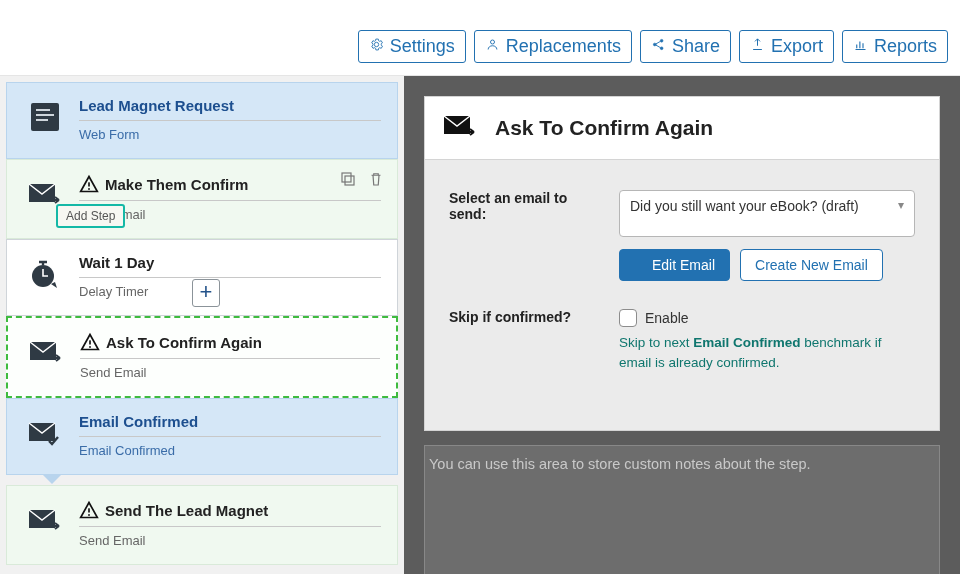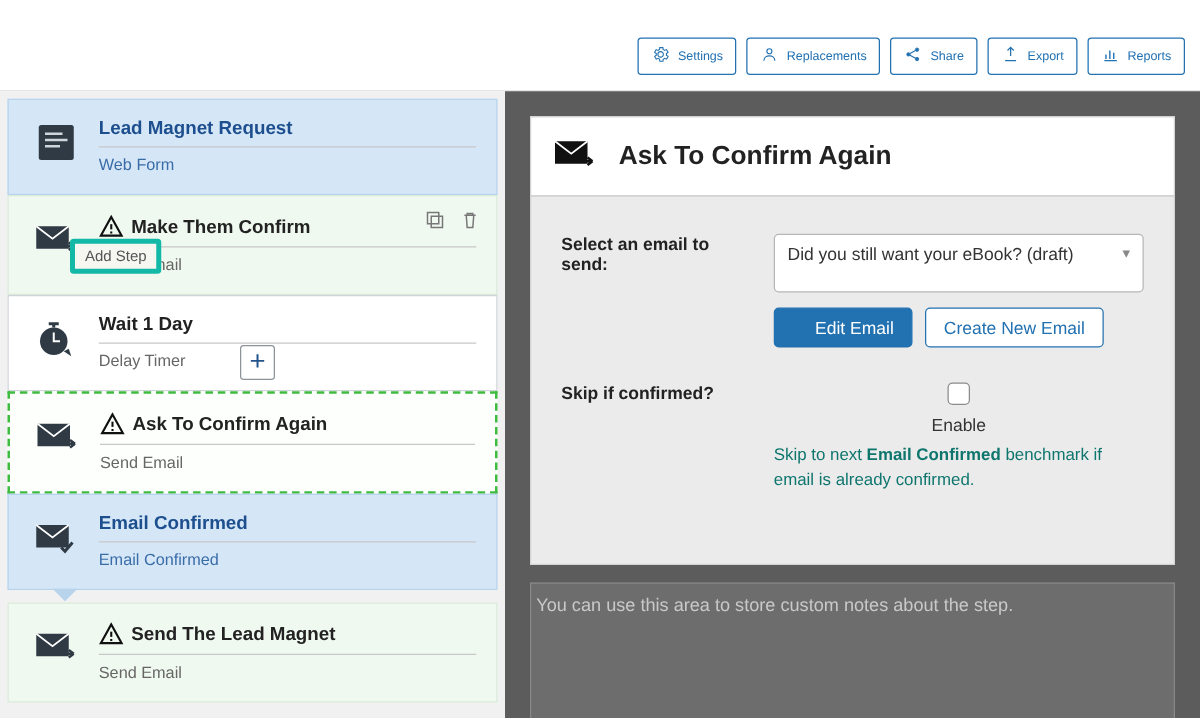--- a/index.html
+++ b/index.html
@@ -19,21 +19,21 @@
   }
   .toolbar-btn {
     display: inline-flex;
     align-items: center;
     gap: 6px;
     padding: 5px 10px;
     border: 1px solid #2271b1;
     border-radius: 3px;
     background: #fff;
     color: #2271b1;
-    font-size: 10px;
+    font-size: 18px;
     cursor: pointer;
   }
   .toolbar-btn svg { width: 15px; height: 15px; fill: #2271b1; stroke: #2271b1; }
   .main {
     display: flex;
     align-items: flex-start;
   }
   .steps-col {
     width: 404px;
     padding: 6px;
@@ -101,23 +101,23 @@
     right: 12px;
     top: 10px;
     display: none;
     gap: 10px;
   }
   .step-card.show-actions .step-actions { display: flex; }
   .step-actions svg { width: 18px; height: 18px; fill: #777; }
   .add-chip {
     position: absolute;
     left: 56px;
-    top: 118px;
+    top: 128px;
     background: #f7f7f2;
-    border: 4px solid #14b8a6;
+    border: 2px solid #14b8a6;
     border-radius: 3px;
     padding: 3px 8px;
     font-size: 12px;
     color: #555;
     z-index: 3;
   }
   .plus-btn {
     position: absolute;
     left: 192px;
     top: 203px;
@@ -227,21 +227,20 @@
   .btn-secondary {
     background: #fff;
     border-color: #2271b1;
     color: #2271b1;
   }
   .checkbox-row {
     display: flex;
     align-items: center;
     gap: 8px;
     margin-bottom: 6px;
-    flex-direction: column;
   }
   .chk {
     width: 18px;
     height: 18px;
     border: 1px solid #8c8c8c;
     border-radius: 4px;
     background: #fff;
     cursor: pointer;
   }
   .help-text {

